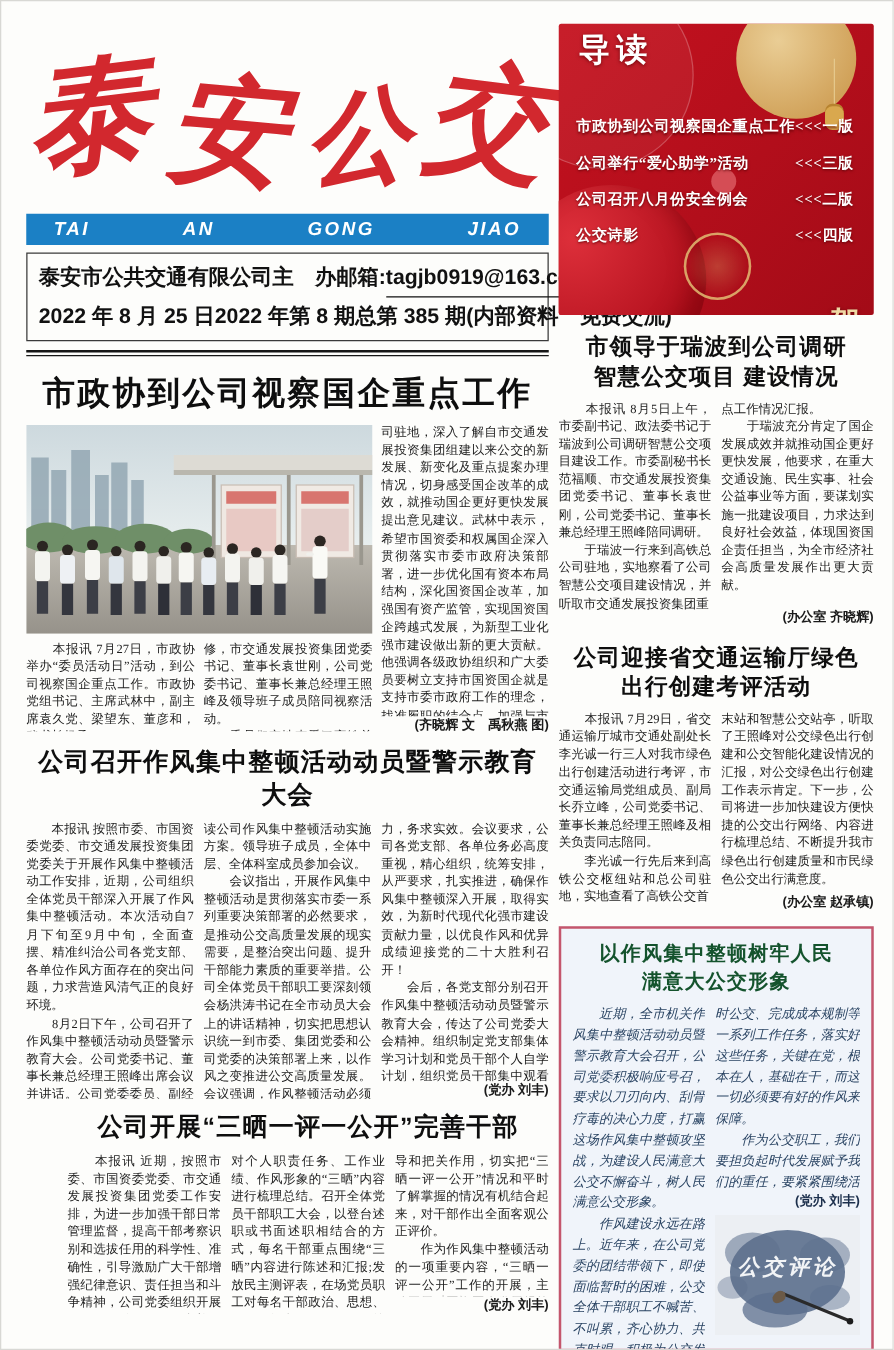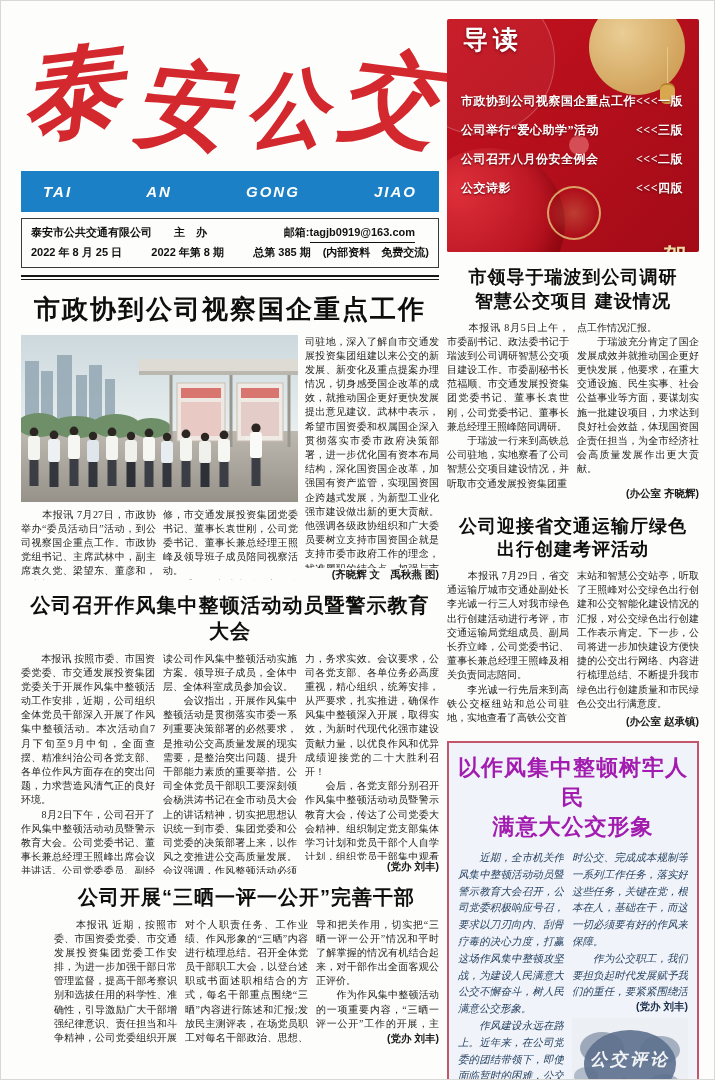--- a/index.html
+++ b/index.html
@@ -13,22 +13,22 @@
   .left-col { width:418px; flex:none; }
   .right-col { width:252px; flex:none; }
 
   
   .calligraphy { height:152px; display:flex; align-items:center; justify-content:center; gap:14px; color:#d2282e; font-family:"DejaVu Serif", serif; font-style:italic; font-weight:bold; }
   .calligraphy span { display:inline-block; line-height:1; }
   .cg0 { font-size:100px; transform:rotate(-7deg) translateY(-4px); }
   .cg1 { font-size:94px;  transform:rotate(5deg) translateY(10px); }
   .cg2 { font-size:84px;  transform:rotate(-4deg) translateY(14px); }
   .cg3 { font-size:98px;  transform:rotate(7deg) translateY(2px); }
-  .blue-bar { height:41px; background:#1b80c5; color:#fff; display:flex; justify-content:space-between; align-items:center; padding:0 22px; font-family:"Liberation Sans", sans-serif; font-weight:bold; font-style:italic; font-size:15px; letter-spacing:2px;text-align:center; }
-  .info-box { border:1.5px solid #3a3a3a; margin-top:6px; padding:4px 9px; font-family:"Liberation Sans", sans-serif; font-weight:bold; font-size:11px; color:#111; }
+  .blue-bar { height:25px; background:#1b80c5; color:#fff; display:flex; justify-content:space-between; align-items:center; padding:0 22px; font-family:"Liberation Sans", sans-serif; font-weight:bold; font-style:italic; font-size:15px; letter-spacing:2px;text-align:center; }
+  .info-box { border:1.5px solid #3a3a3a; margin-top:6px; padding:4px 9px; font-family:"Liberation Sans", sans-serif; font-weight:bold; font-size:17px; color:#111; }
   .info-row { display:flex; align-items:baseline; white-space:nowrap; line-height:1.75; }
   .info-row .grow { flex:1; }
   .email { border-bottom:1px solid #111; font-family:"Liberation Sans", sans-serif; }
   .double-rule { margin-top:7px; height:5px; border-top:2.5px solid #161616; border-bottom:1.5px solid #161616; }
 
   
   .digest { height:233px; position:relative; overflow:hidden; border-radius:2px;
     background:linear-gradient(135deg,#c5121f 0%,#b20e1b 55%,#a30b17 100%); }
   .digest .moon { position:absolute; width:96px; height:96px; border-radius:50%; right:14px; top:-20px; background:radial-gradient(circle at 35% 35%, #ecd79b, #d2a95c 75%); opacity:.95; }
   .digest .ring-tl { position:absolute; width:150px; height:150px; border-radius:50%; left:-42px; top:-34px; border:1px solid rgba(255,255,255,.22); background:rgba(255,255,255,.05); }
@@ -67,21 +67,21 @@
 
   .r-art { margin-top:14px; }
   .r-title { font-size:18px; letter-spacing:1px; line-height:1.32; }
   .cols2 { display:flex; gap:8px; margin-top:7px; }
   .cols2 > div { flex:1; }
   .r1-col { height:180px; }
   .r2-col { height:160px; }
 
   
   .commentary { margin-top:12px; height:340px; border:2.5px solid #c4566c; background:#f0f4fa; padding:10px 9px 8px; }
-  .c-title { font-family:"Liberation Serif", serif; font-weight:900; font-size:22px; color:#a21caf; text-align:center; line-height:1.35; letter-spacing:1px; }
+  .c-title { font-family:"Liberation Serif", serif; font-weight:900; font-size:16px; color:#14532d; text-align:center; line-height:1.35; letter-spacing:1px; }
   .c-cols { display:flex; gap:8px; margin-top:8px; }
   .c-cols > div { flex:1; }
   .c-text { font-size:10.5px; line-height:1.6; font-style:italic; color:#2a4463; text-align:justify; white-space:pre-line; overflow:hidden; }
   .c-col1 { height:278px; }
   .c-col2-text { height:148px; }
   .c-credit { text-align:right; font-weight:bold; font-size:10.5px; color:#1c2f4c; margin:2px 0 4px; font-family:"Liberation Sans", sans-serif; }
   .ink { width:116px; height:96px; display:block; margin:0 auto; }
 </style>
 </head>
 <body>

